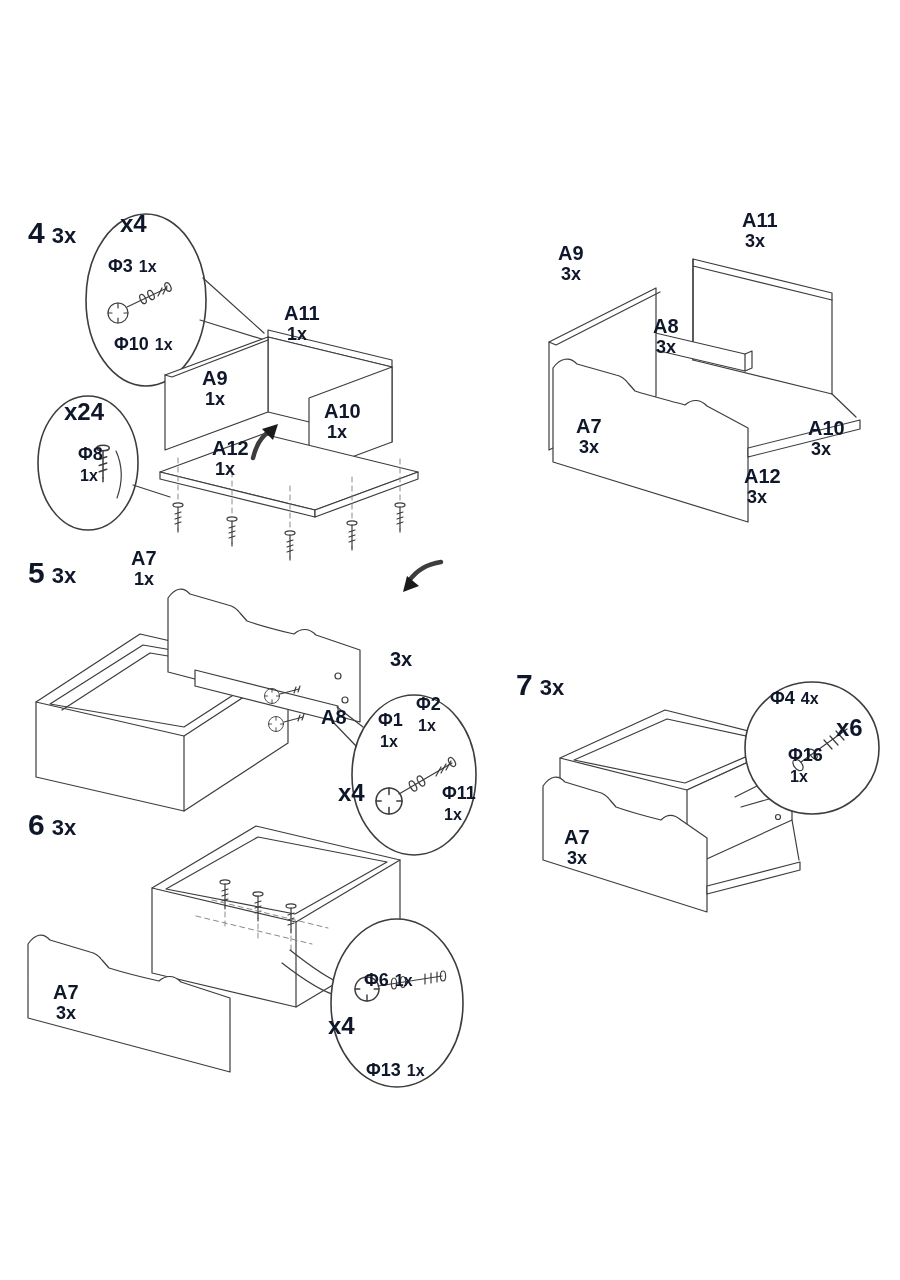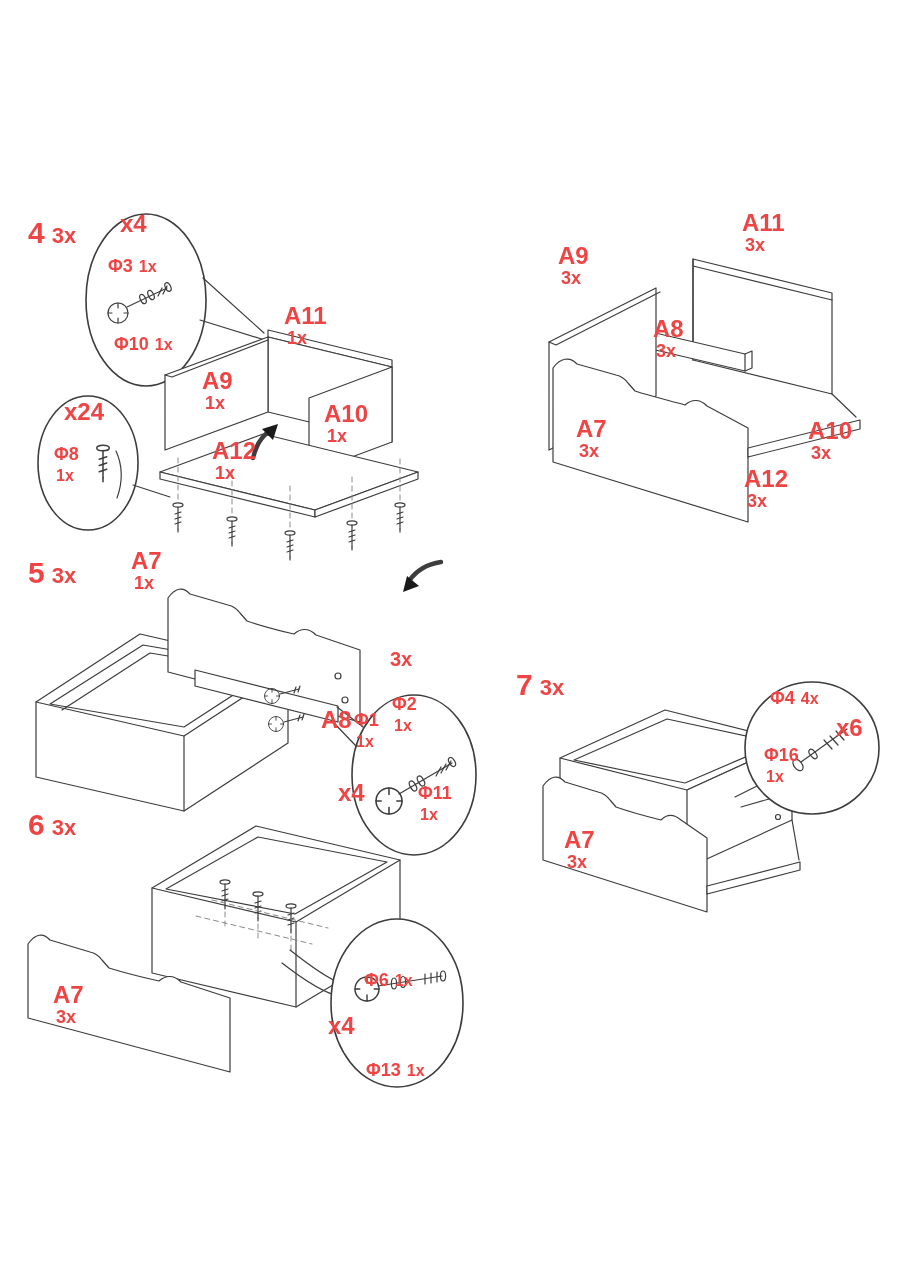--- a/index.html
+++ b/index.html
@@ -1,34 +1,34 @@
 <!DOCTYPE html>
 <html><head>
 <meta charset="utf-8">
 <style>
   html,body{margin:0;padding:0;background:#fff;}
   .page{position:relative;width:900px;height:1280px;background:#ffffff;
-        font-family:"Liberation Sans", sans-serif;color:#ef4444;overflow:hidden;}
+        font-family:"Liberation Sans", sans-serif;color:#0f172a;overflow:hidden;}
   .art{position:absolute;left:0;top:0;}
   .art *{stroke:#3d3d3d;fill:none;stroke-width:1.2;stroke-linejoin:round;stroke-linecap:round;}
   .art .panel{fill:#ffffff;}
   .art .co{fill:#ffffff;stroke-width:1.6;}
   .art .dash{stroke-dasharray:5 4;stroke:#8a8a8a;stroke-width:1;}
   .art .thick{stroke-width:4.5;}
   .art .solid{fill:#1a1a1a;stroke:none;}
   .steplabel{position:absolute;white-space:nowrap;}
   .snum{font-size:30px;font-weight:bold;}
   .stimes{font-size:22px;font-weight:bold;margin-left:7px;}
   .plabel{position:absolute;line-height:1.08;white-space:nowrap;}
-  .pn{display:block;font-size:24px;font-weight:bold;}
+  .pn{display:block;font-size:20px;font-weight:bold;}
   .pq{display:block;font-size:18px;font-weight:bold;padding-left:3px;}
   .hpair{position:absolute;white-space:nowrap;}
   .hn{font-size:18px;font-weight:bold;}
   .hq{font-size:16px;font-weight:bold;margin-left:6px;}
-  .hstack{position:absolute;line-height:1.2;white-space:nowrap;}
+  .hstack{position:absolute;line-height:1.2;white-space:nowrap;margin-left:24px;}
   .hstack .hn{display:block;}
   .hstack .hq{display:block;margin-left:2px;}
   .qbig{position:absolute;font-size:24px;font-weight:bold;white-space:nowrap;}
   .qfree{position:absolute;font-size:20px;font-weight:bold;white-space:nowrap;}
 </style>
 </head>
 <body>
 
 <div class="page">
 

